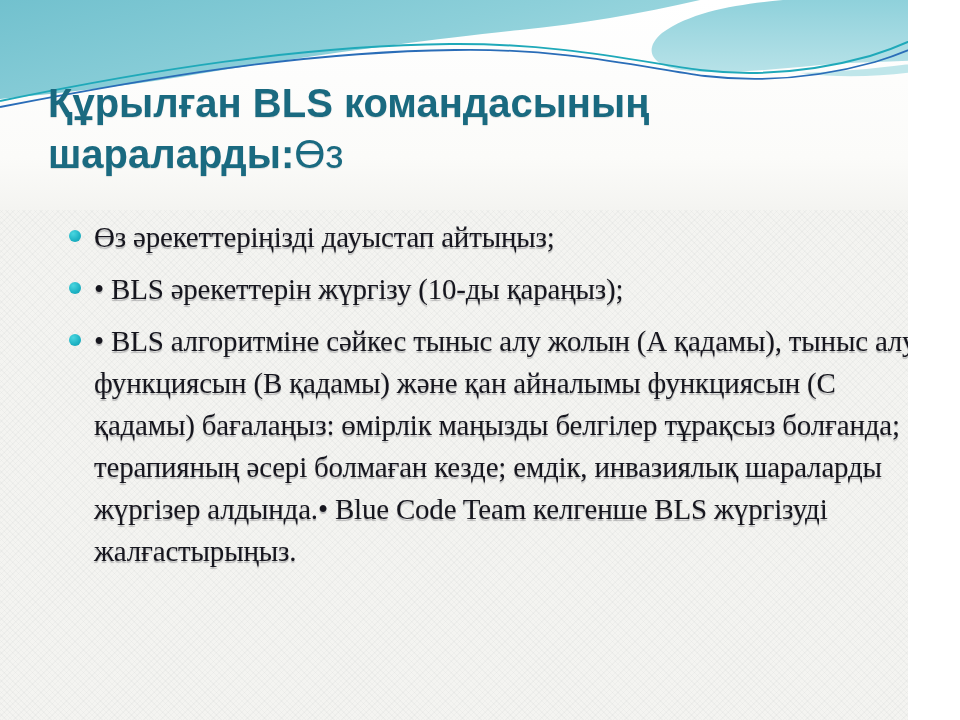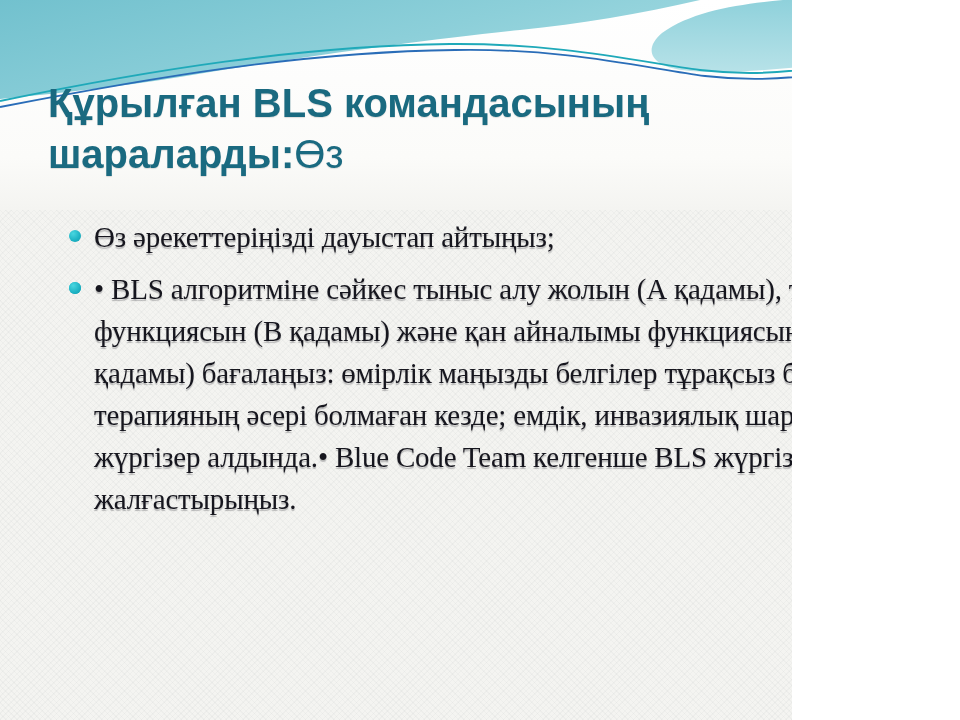--- a/index.html
+++ b/index.html
@@ -1,20 +1,20 @@
 <!DOCTYPE html>
 <html><head>
 <meta charset="utf-8">
 <style>
   html, body { margin: 0; padding: 0; }
   body { width: 960px; height: 720px; }
 
   .slide {
     position: relative;
-    width: 792px;
+    width: 908px;
     height: 720px;
     overflow: hidden;
     background-color: #f4f4f1;
     
     background-image:
       repeating-linear-gradient(45deg, rgba(120,130,135,0.05) 0 1px, transparent 1px 4px),
       repeating-linear-gradient(-45deg, rgba(120,130,135,0.05) 0 1px, transparent 1px 4px);
     font-family: "Liberation Serif", serif;
   }
 
@@ -116,20 +116,21 @@
 
   <ul class="bullets">
     <li class="bullet-item">
       <span class="dot"></span>
       <span>Өз әрекеттеріңізді дауыстап айтыңыз;</span>
     </li>
 
 
     <li class="bullet-item">
       <span class="dot"></span>
+      <span>• BLS әрекеттерін жүргізу (10-ды қараңыз);</span>
     </li>
 
     <li class="bullet-item">
       <span class="dot"></span>
       <span>• BLS алгоритміне сәйкес тыныс алу жолын (А қадамы), тыныс алу функциясын (В қадамы) және қан айналымы функциясын (С қадамы) бағалаңыз: өмірлік маңызды белгілер тұрақсыз болғанда; терапияның әсері болмаған кезде;  емдік, инвазиялық шараларды жүргізер алдында.• Blue Code Team келгенше BLS жүргізуді жалғастырыңыз.</span>
     </li>
   </ul>
 
 </div>
 

